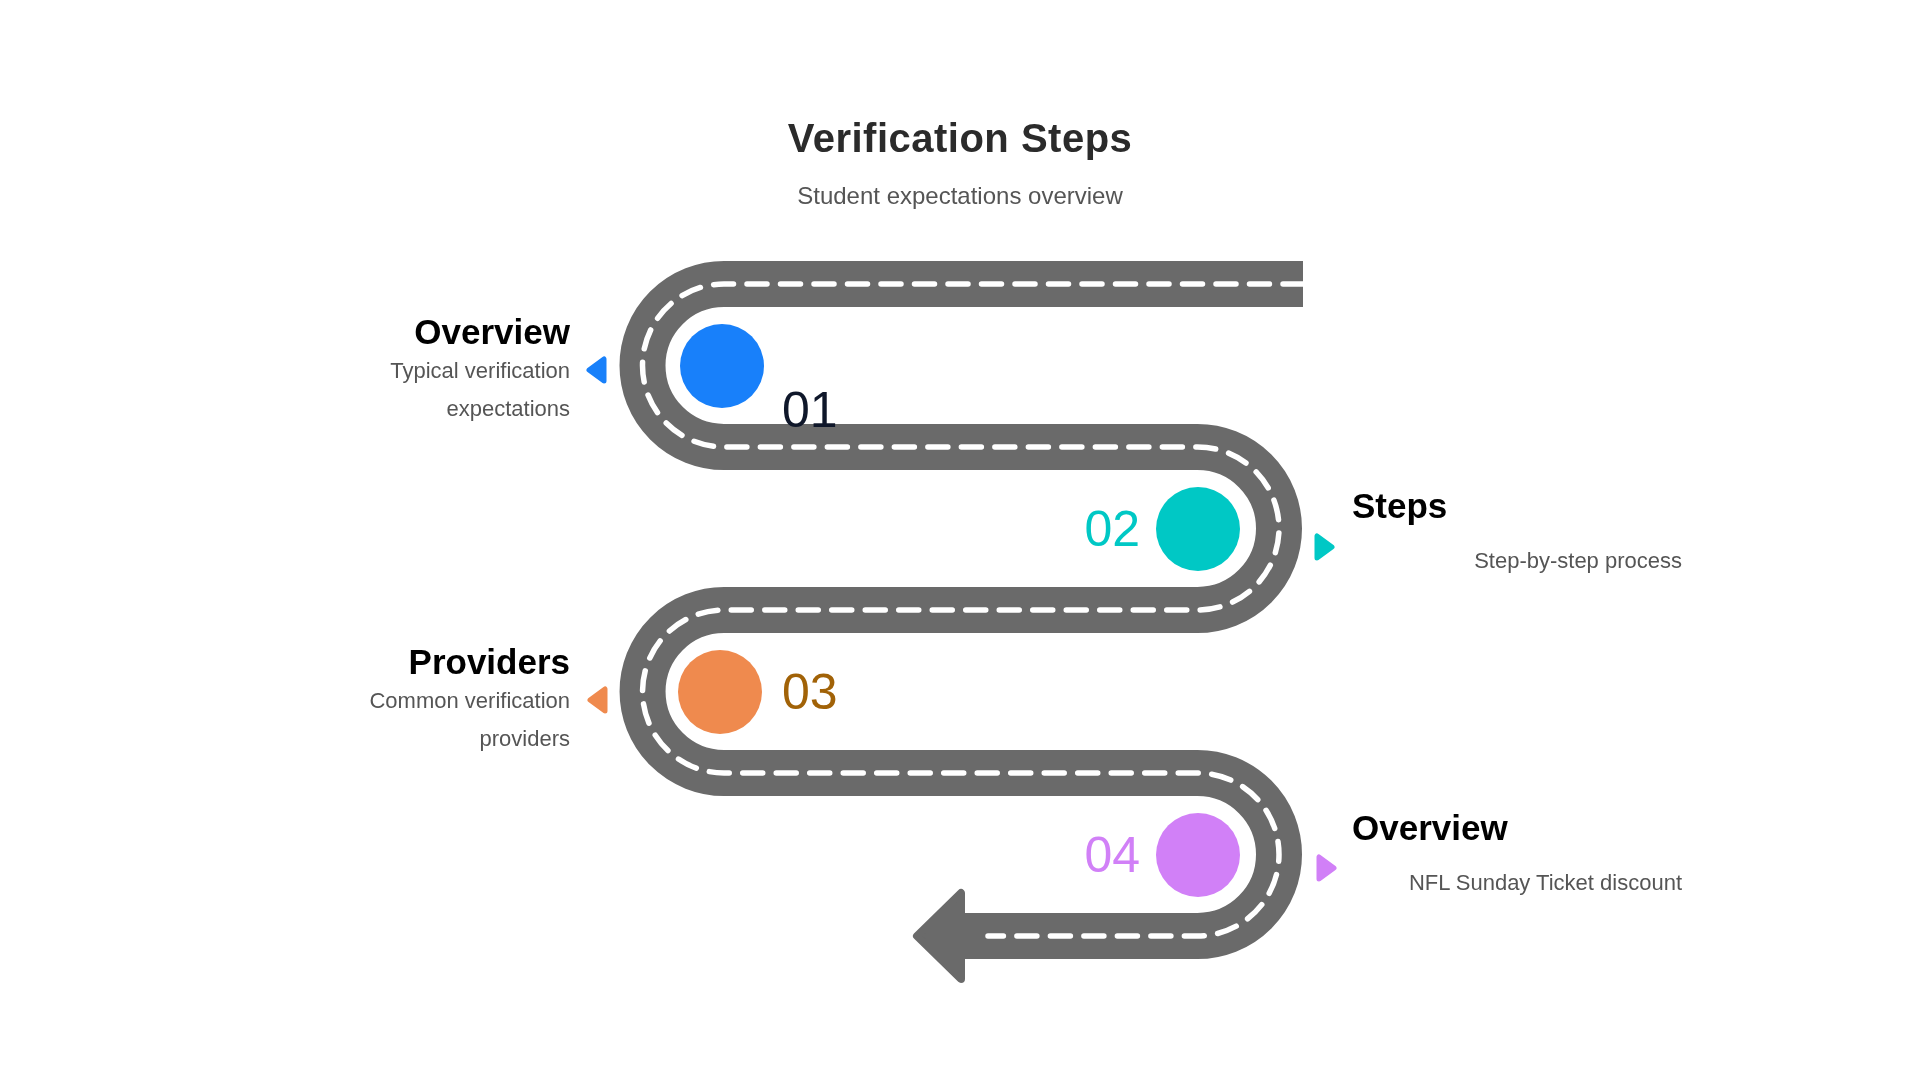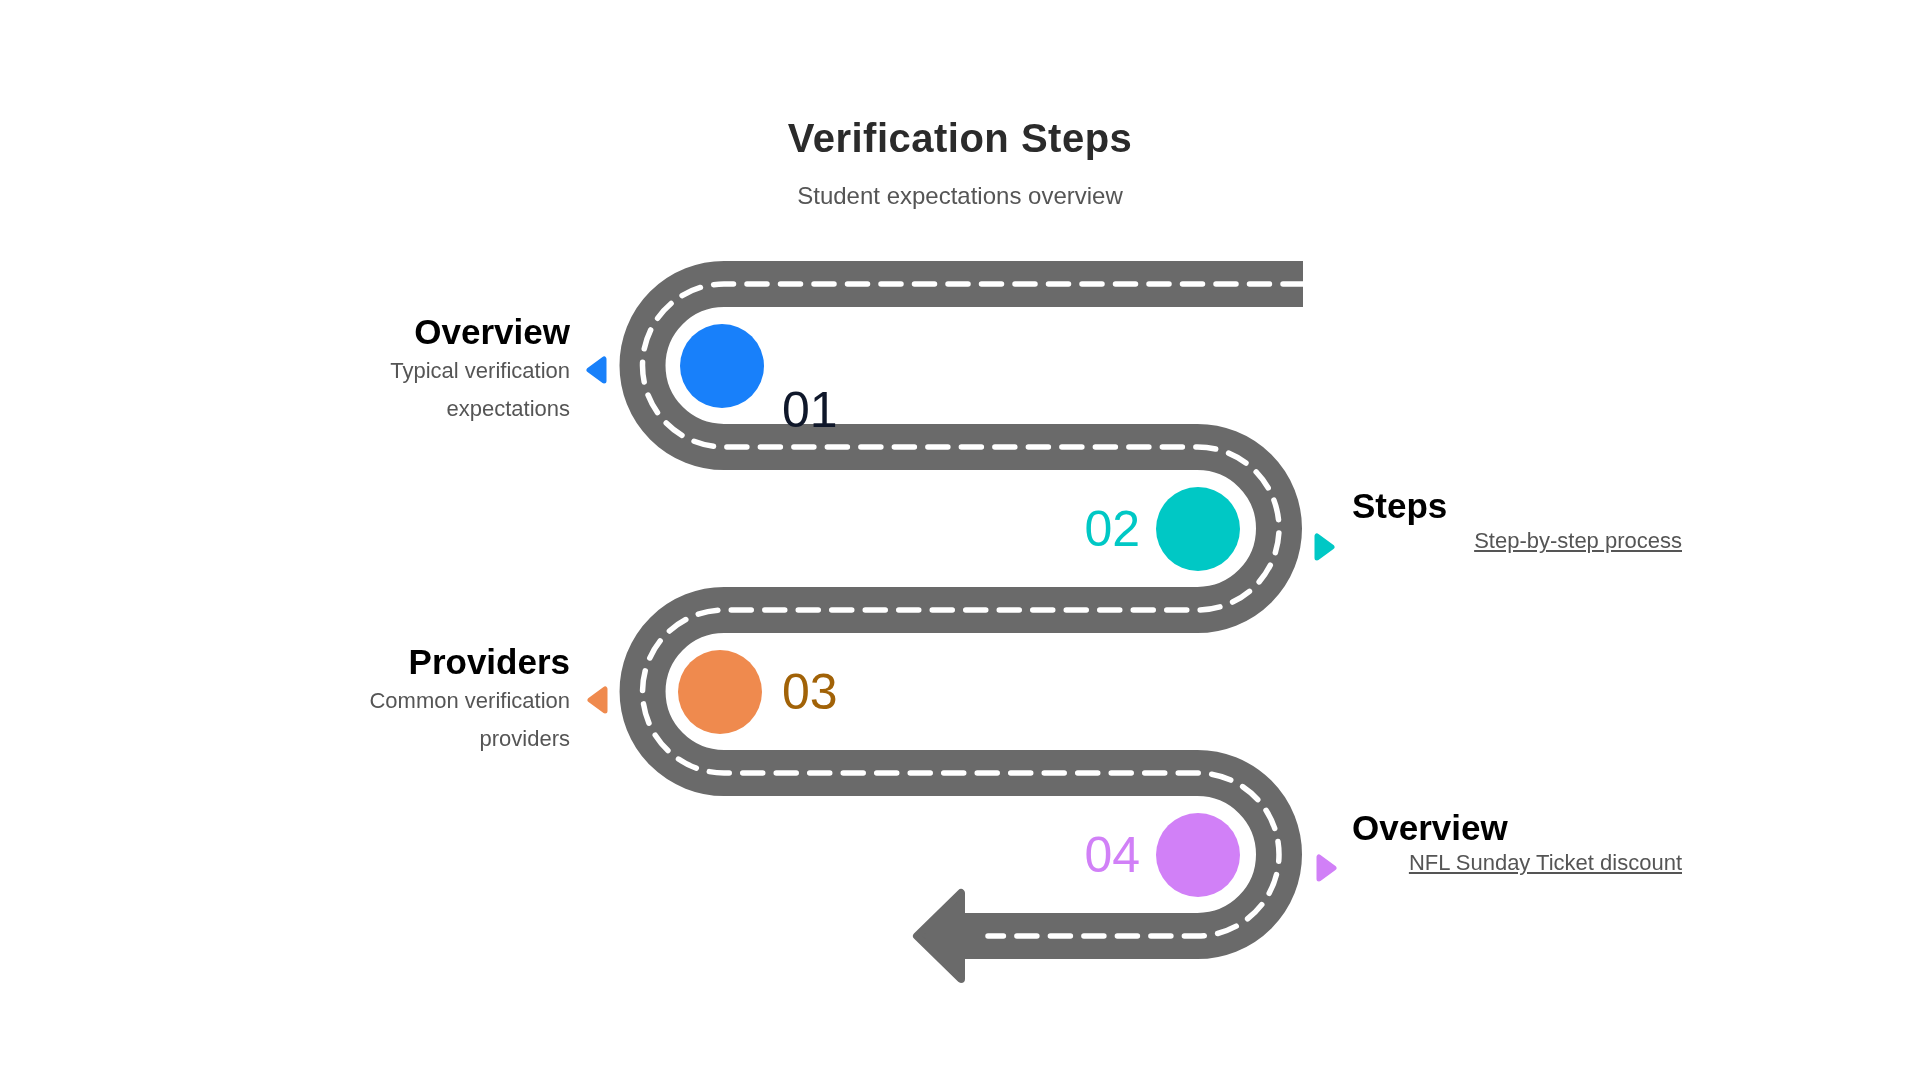--- a/index.html
+++ b/index.html
@@ -82,21 +82,21 @@
     color: #000000;
   }
   .step-desc {
     font-size: 22px;
     font-weight: 400;
     line-height: 38px;
     color: #555555;
     text-align: right;
   }
   .label-block.left .step-desc { margin-top: 4px; }
-  .label-block.right .step-desc { margin-top: 0; text-decoration: underline; }
+  .label-block.right .step-desc { margin-top: 20px; }
   .pointer {
     position: absolute;
     width: 22px;
     height: 30px;
   }
   .pointer polygon {
     stroke-width: 5;
     stroke-linejoin: round;
   }
 </style>

